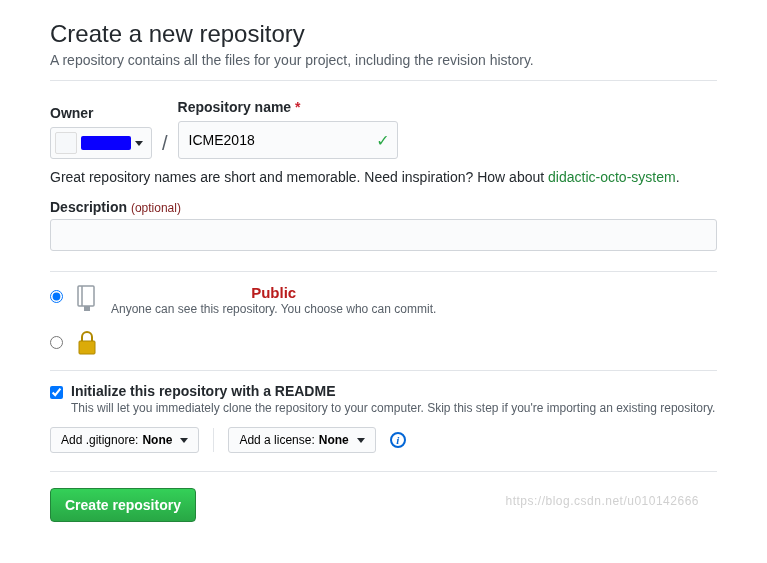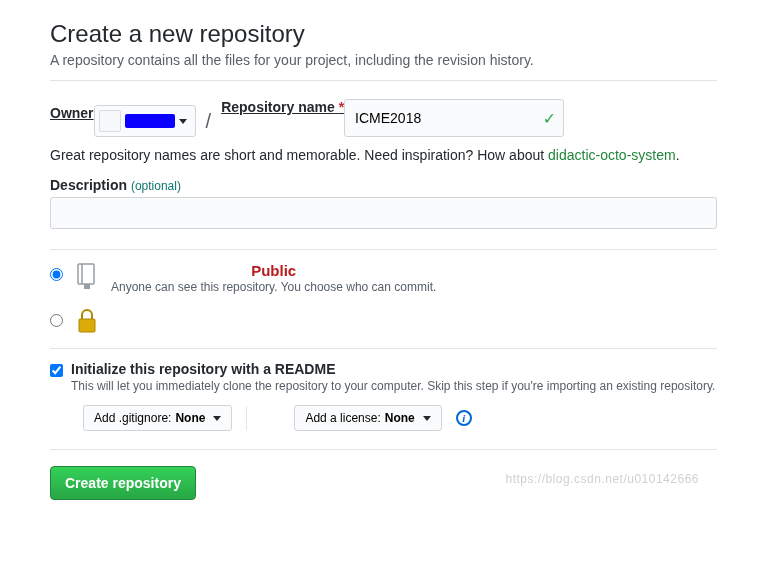--- a/index.html
+++ b/index.html
@@ -24,29 +24,29 @@
     .hr {
       border: none;
       border-top: 1px solid #e1e4e8;
       margin: 12px 0;
     }
     .row {
       display: flex;
       align-items: flex-end;
       gap: 8px;
     }
-    .field-group { display: flex; flex-direction: row; text-decoration: underline; }
+    .field-group { display: flex; flex-direction: column; }
     .label {
       font-weight: 600;
       font-size: 14px;
       margin-bottom: 6px;
       color: #24292e;
     }
     .required { color: #cb2431; }
-    .optional { color: #0f766e; font-weight: 400; font-size: 12px; }
+    .optional { color: #7f1d1d; font-weight: 400; font-size: 12px; }
     .owner-select {
       display: flex;
       align-items: center;
       border: 1px solid #d1d5da;
       border-radius: 3px;
       padding: 4px 8px 4px 4px;
       background: #fafbfc;
       height: 32px;
       min-width: 95px;
     }
@@ -135,21 +135,20 @@
     .selector-btn {
       border: 1px solid #d1d5da;
       border-radius: 3px;
       background: #fafbfc;
       padding: 5px 10px;
       font-size: 12px;
       display: flex;
       align-items: center;
       gap: 4px;
       cursor: pointer;
-      margin-left: 33px;
     }
     .selector-btn strong { font-weight: 600; }
     .vline { width: 1px; height: 24px; background: #e1e4e8; }
     .info-icon {
       width: 16px; height: 16px;
       border: 2px solid #0366d6;
       border-radius: 50%;
       color: #0366d6;
       font-size: 11px;
       font-weight: bold;

